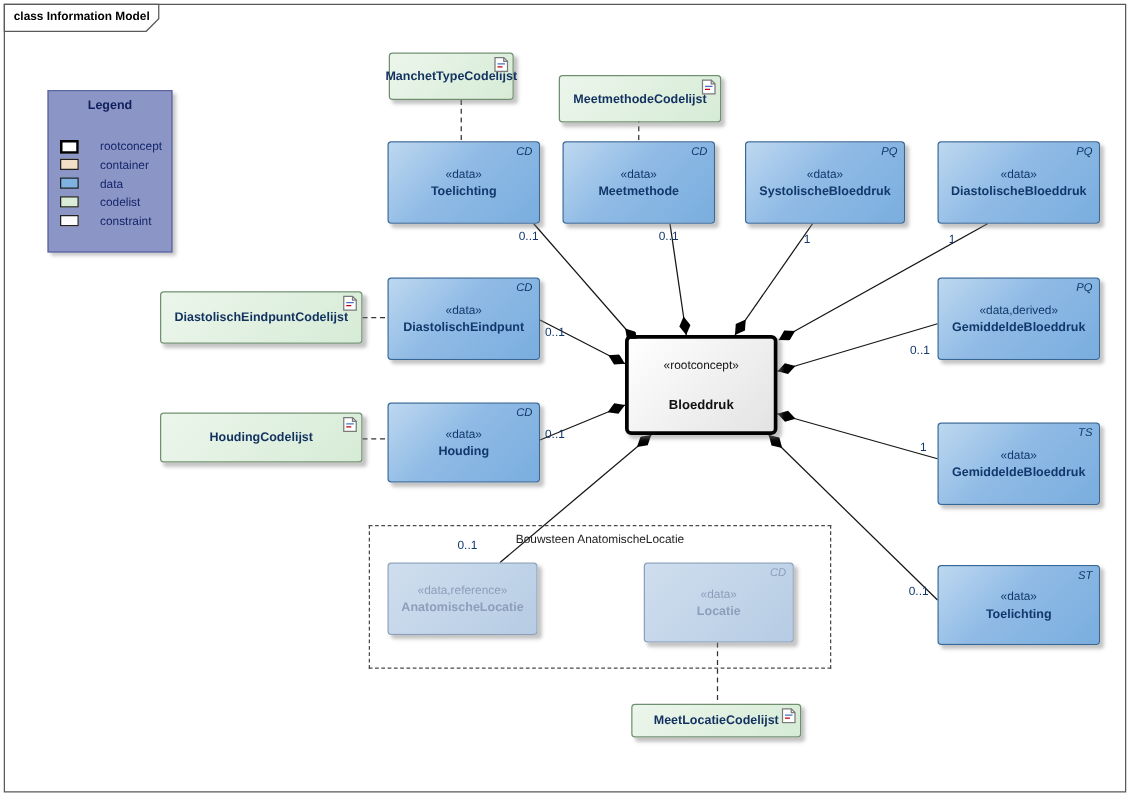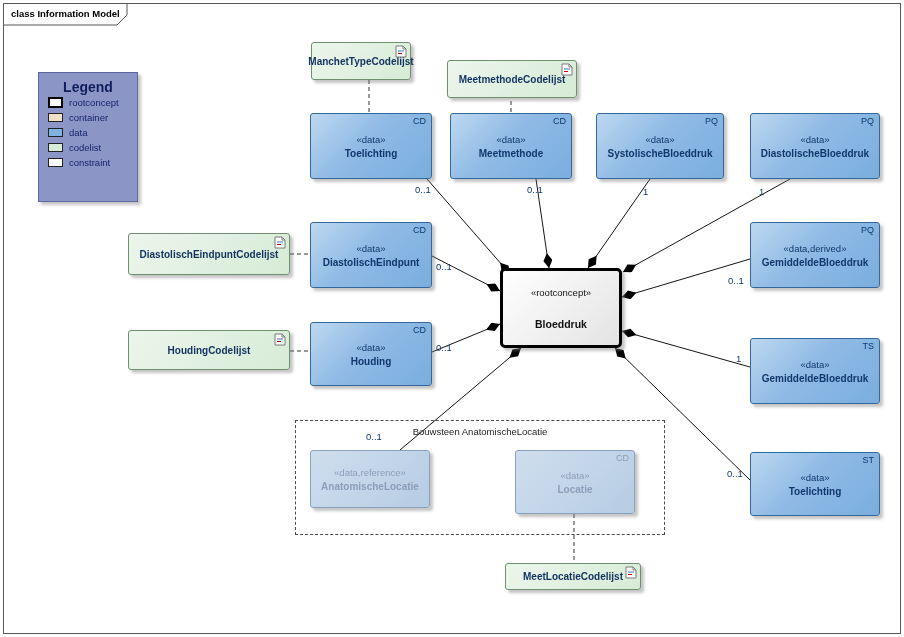--- a/index.html
+++ b/index.html
@@ -8,38 +8,38 @@
   .frame{position:absolute;left:3px;top:3px;right:3px;bottom:3px;border:1px solid #595959;background:#fff;z-index:0}
   .frame-tab-label{position:absolute;left:11px;top:8px;font-size:9.5px;font-weight:bold;color:#000;z-index:3;white-space:nowrap}
   svg.connectors{position:absolute;left:0;top:0;z-index:1}
   line.assoc{stroke:#151515;stroke-width:1}
   line.dep{stroke:#333;stroke-width:1;stroke-dasharray:4 3}
   .node{position:absolute;z-index:2;border-radius:3px;box-shadow:3px 3px 3px rgba(125,125,125,.45)}
   .data-node{display:flex;flex-direction:column;align-items:center;justify-content:center;gap:3px;
     background:linear-gradient(135deg,#bdd8f0 0%,#8fbae5 45%,#7aaede 100%);border:1px solid #34679a;color:#12386b;text-align:center}
   .data-node .stereo{font-size:9.5px}
   .data-node .nname{font-size:10px;font-weight:bold;padding:0 4px}
-  .type-code{position:absolute;top:2px;right:5px;font-size:9px;color:#12386b}
+  .type-code{position:absolute;top:2px;right:5px;font-size:9px;font-style:italic;color:#12386b}
   .ghost{background:linear-gradient(135deg,#cfdeee 0%,#b6cce4 100%);border-color:#8aa0bc;color:#8d9eba}
   .ghost .type-code{color:#8d9eba}
   .codelist{display:flex;align-items:center;justify-content:center;
     background:linear-gradient(135deg,#ecf6ec 0%,#d6ebd6 100%);border:1px solid #6f8f6f;color:#12315f}
   .codelist .cl-name{font-size:10px;font-weight:bold;padding:0 12px;text-align:center}
   .doc-icon{position:absolute;top:2px;right:3px;line-height:0}
   .root-node{display:flex;flex-direction:column;align-items:center;justify-content:center;gap:20px;
     background:linear-gradient(135deg,#ffffff 0%,#e3e3e3 100%);border:3px solid #000;border-radius:5px;color:#111;text-align:center}
   .root-node .stereo{font-size:9.5px}
   .root-node .nname{font-size:10.5px;font-weight:bold}
   .container-box{position:absolute;z-index:1;border:1px dashed #4a4a4a;background:transparent}
   .container-label{text-align:center;margin-top:5px;font-size:9.5px;color:#222}
   .mult{position:absolute;z-index:2;font-size:9.5px;color:#12386b}
   .legend{position:absolute;left:38px;top:72px;width:100px;height:130px;z-index:2;
     background:#8c96c6;border:1px solid #5c66a0;box-shadow:3px 3px 3px rgba(125,125,125,.45)}
-  .legend-title{text-align:center;font-size:14px;font-weight:bold;color:#101f5c;margin:6px 0 0}
-  .legend-item{display:flex;align-items:center;gap:6px;padding:2px 0 2px 9px}
+  .legend-title{text-align:center;font-size:10px;font-weight:bold;color:#101f5c;margin:6px 0 20px}
+  .legend-item{display:flex;align-items:flex-start;gap:17px;padding:2px 0 2px 9px}
   .chip{width:15px;height:9px;border:1px solid #222;flex:0 0 auto}
   .chip-rootconcept{background:#fff;border:2px solid #000;height:11px}
   .chip-container{background:#f2dfc8}
   .chip-data{background:#7fb2e0}
   .chip-codelist{background:#d8ecd8}
   .chip-constraint{background:#fdfdfd}
   .legend-label{font-size:9.5px;color:#15246b}
 </style>
 </head>
 <body>

